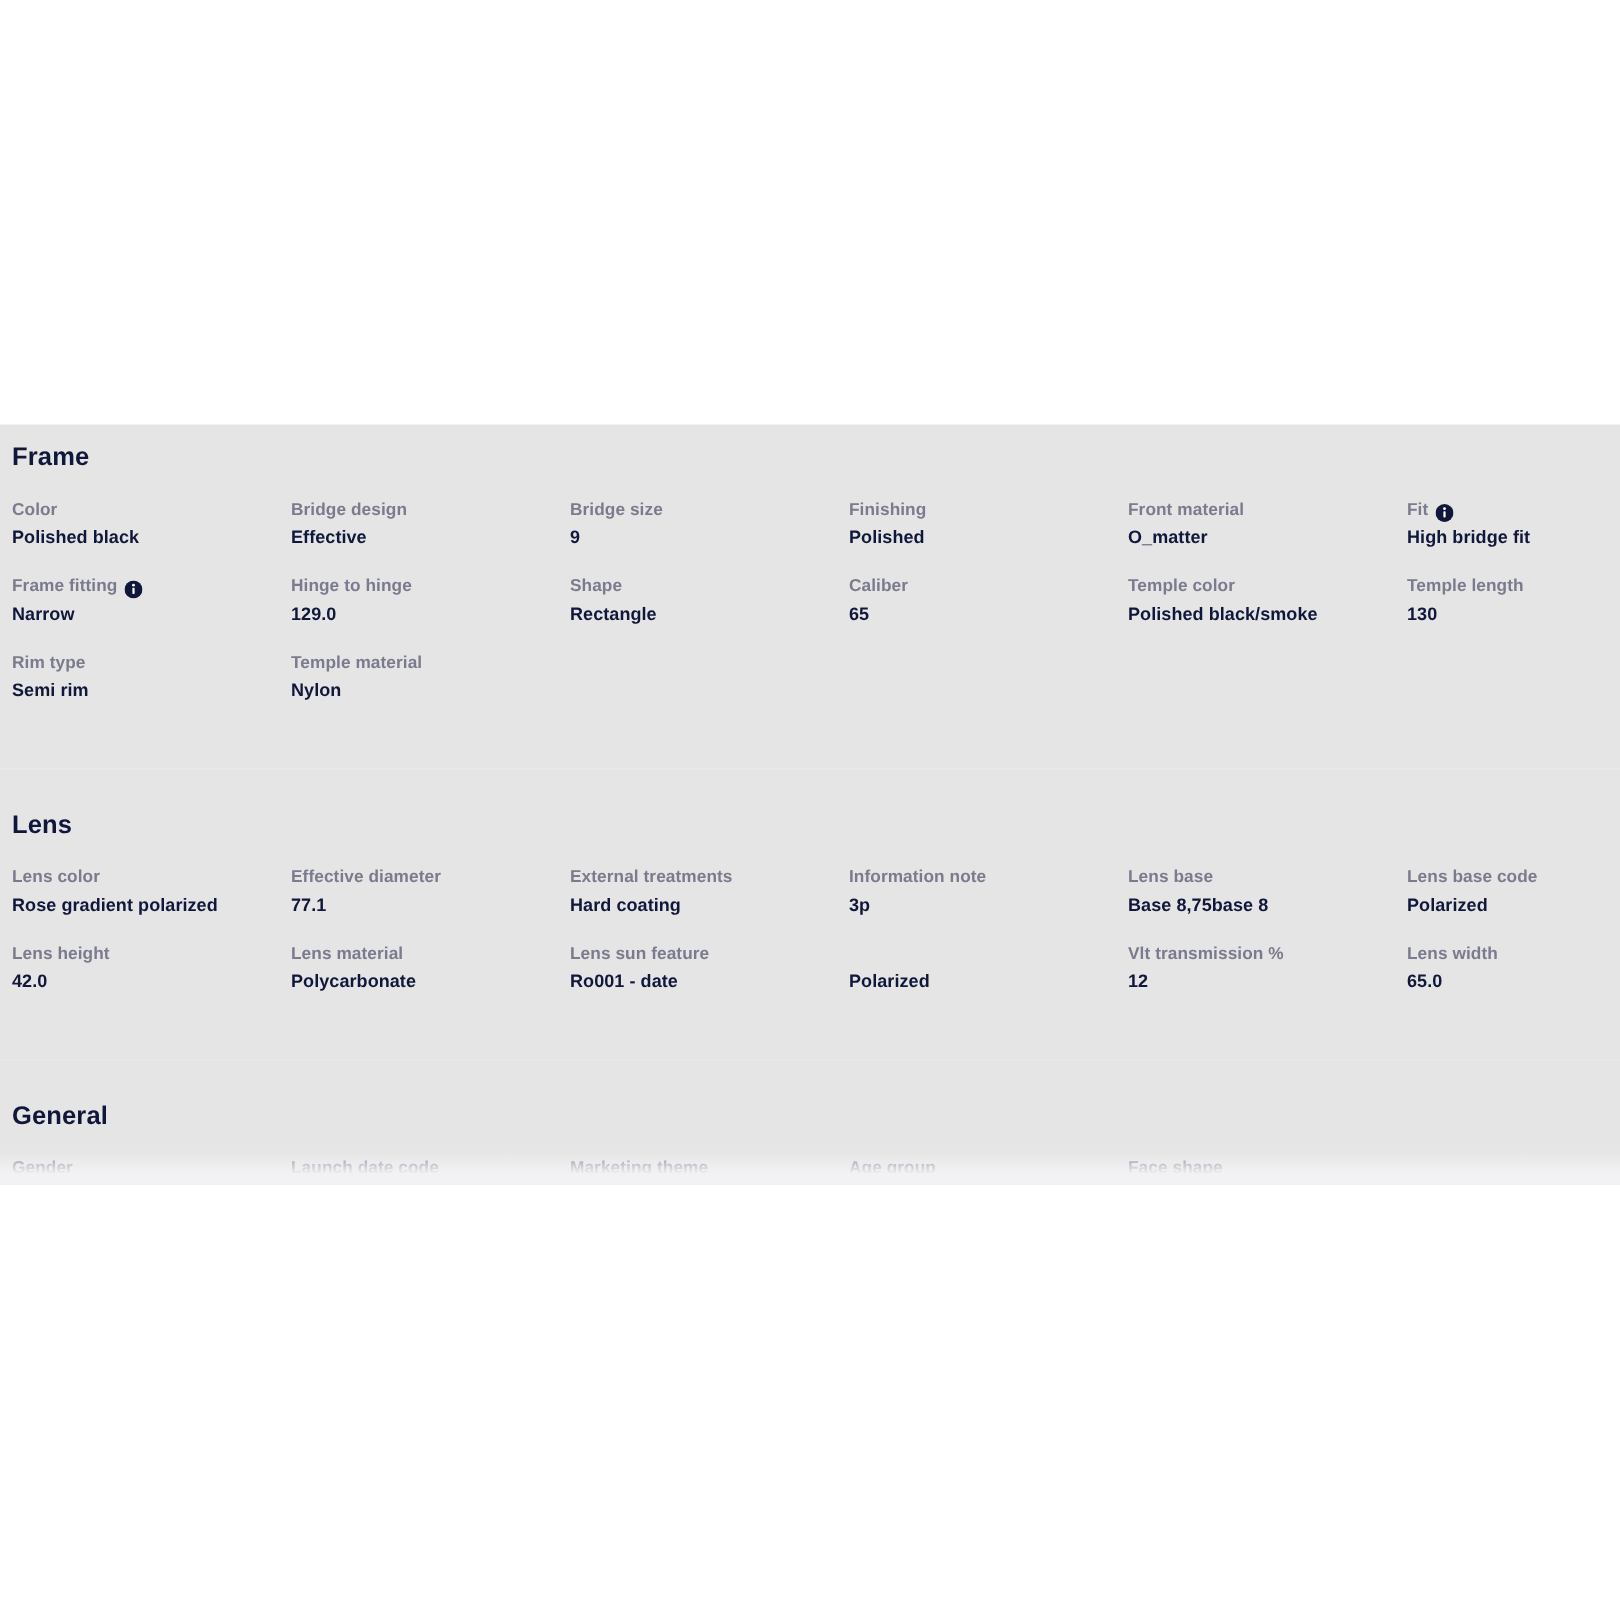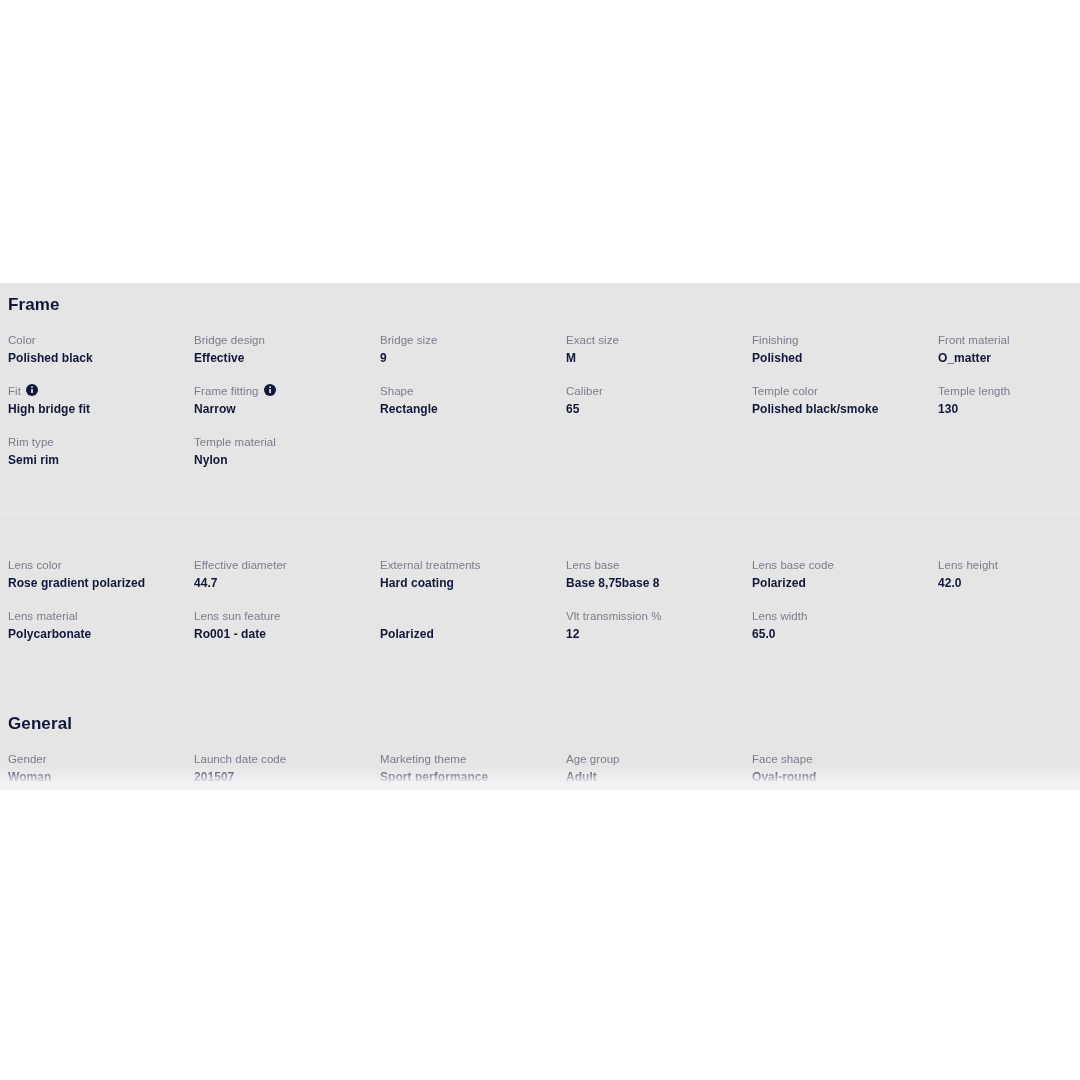--- a/index.html
+++ b/index.html
@@ -68,27 +68,27 @@
     padding-top: 18px;
     padding-right: 6px;
     box-sizing: border-box;
     min-height: 40px;
   }
 
   .cell.empty { min-height: 0; }
 
   .cell-label {
     font-size: 11.5px;
-    font-weight: 400;
+    font-weight: 700;
     color: #7b7b8e;
     line-height: 15px;
     letter-spacing: 0.05px;
     white-space: nowrap;
     display: flex;
-    align-items: flex-start;
+    align-items: flex-end;
     gap: 5px;
     min-height: 15px;
   }
 
   .cell-value {
     font-size: 12px;
     font-weight: 700;
     color: #10173a;
     line-height: 16px;
     letter-spacing: 0.05px;
@@ -142,26 +142,20 @@
               <div class="cell-value">Effective</div>
             </div>
             <div class="cell">
               <div class="cell-label">
                 <span>Bridge size</span>
               </div>
               <div class="cell-value">9</div>
             </div>
             <div class="cell">
               <div class="cell-label">
-                <span>Exact size</span>
-              </div>
-              <div class="cell-value">M</div>
-            </div>
-            <div class="cell">
-              <div class="cell-label">
                 <span>Finishing</span>
               </div>
               <div class="cell-value">Polished</div>
             </div>
             <div class="cell">
               <div class="cell-label">
                 <span>Front material</span>
               </div>
               <div class="cell-value">O_matter</div>
             </div>
@@ -186,20 +180,26 @@
                     <circle cx="6" cy="6" r="6" fill="#10173a"></circle>
                     <rect x="5.25" y="4.9" width="1.5" height="4.1" rx="0.5" fill="#ffffff"></rect>
                     <circle cx="6" cy="3.1" r="0.95" fill="#ffffff"></circle>
                   </svg>
                 </span>
               </div>
               <div class="cell-value">Narrow</div>
             </div>
             <div class="cell">
               <div class="cell-label">
+                <span>Hinge to hinge</span>
+              </div>
+              <div class="cell-value">129.0</div>
+            </div>
+            <div class="cell">
+              <div class="cell-label">
                 <span>Shape</span>
               </div>
               <div class="cell-value">Rectangle</div>
             </div>
             <div class="cell">
               <div class="cell-label">
                 <span>Caliber</span>
               </div>
               <div class="cell-value">65</div>
             </div>
@@ -245,38 +245,45 @@
               </div>
               <div class="cell-value"></div>
             </div>
           </div>
           <div style="height: 22px;"></div>
         </div>
         <div class="sec-gap-top"></div>
         <div class="section-divider"></div>
         <div class="section">
           <div style="height: 27px;"></div>
+          <h2 class="section-title">Lens</h2>
           <div class="grid">
             <div class="cell">
               <div class="cell-label">
                 <span>Lens color</span>
               </div>
               <div class="cell-value">Rose gradient polarized</div>
             </div>
             <div class="cell">
               <div class="cell-label">
                 <span>Effective diameter</span>
               </div>
-              <div class="cell-value">44.7</div>
+              <div class="cell-value">77.1</div>
             </div>
             <div class="cell">
               <div class="cell-label">
                 <span>External treatments</span>
               </div>
               <div class="cell-value">Hard coating</div>
+            </div>
+            <div class="cell">
+              <div class="cell-label">
+                <span>Information note</span>
+              </div>
+              <div class="cell-value">3p</div>
             </div>
             <div class="cell">
               <div class="cell-label">
                 <span>Lens base</span>
               </div>
               <div class="cell-value">Base 8,75base 8</div>
             </div>
             <div class="cell">
               <div class="cell-label">
                 <span>Lens base code</span>

